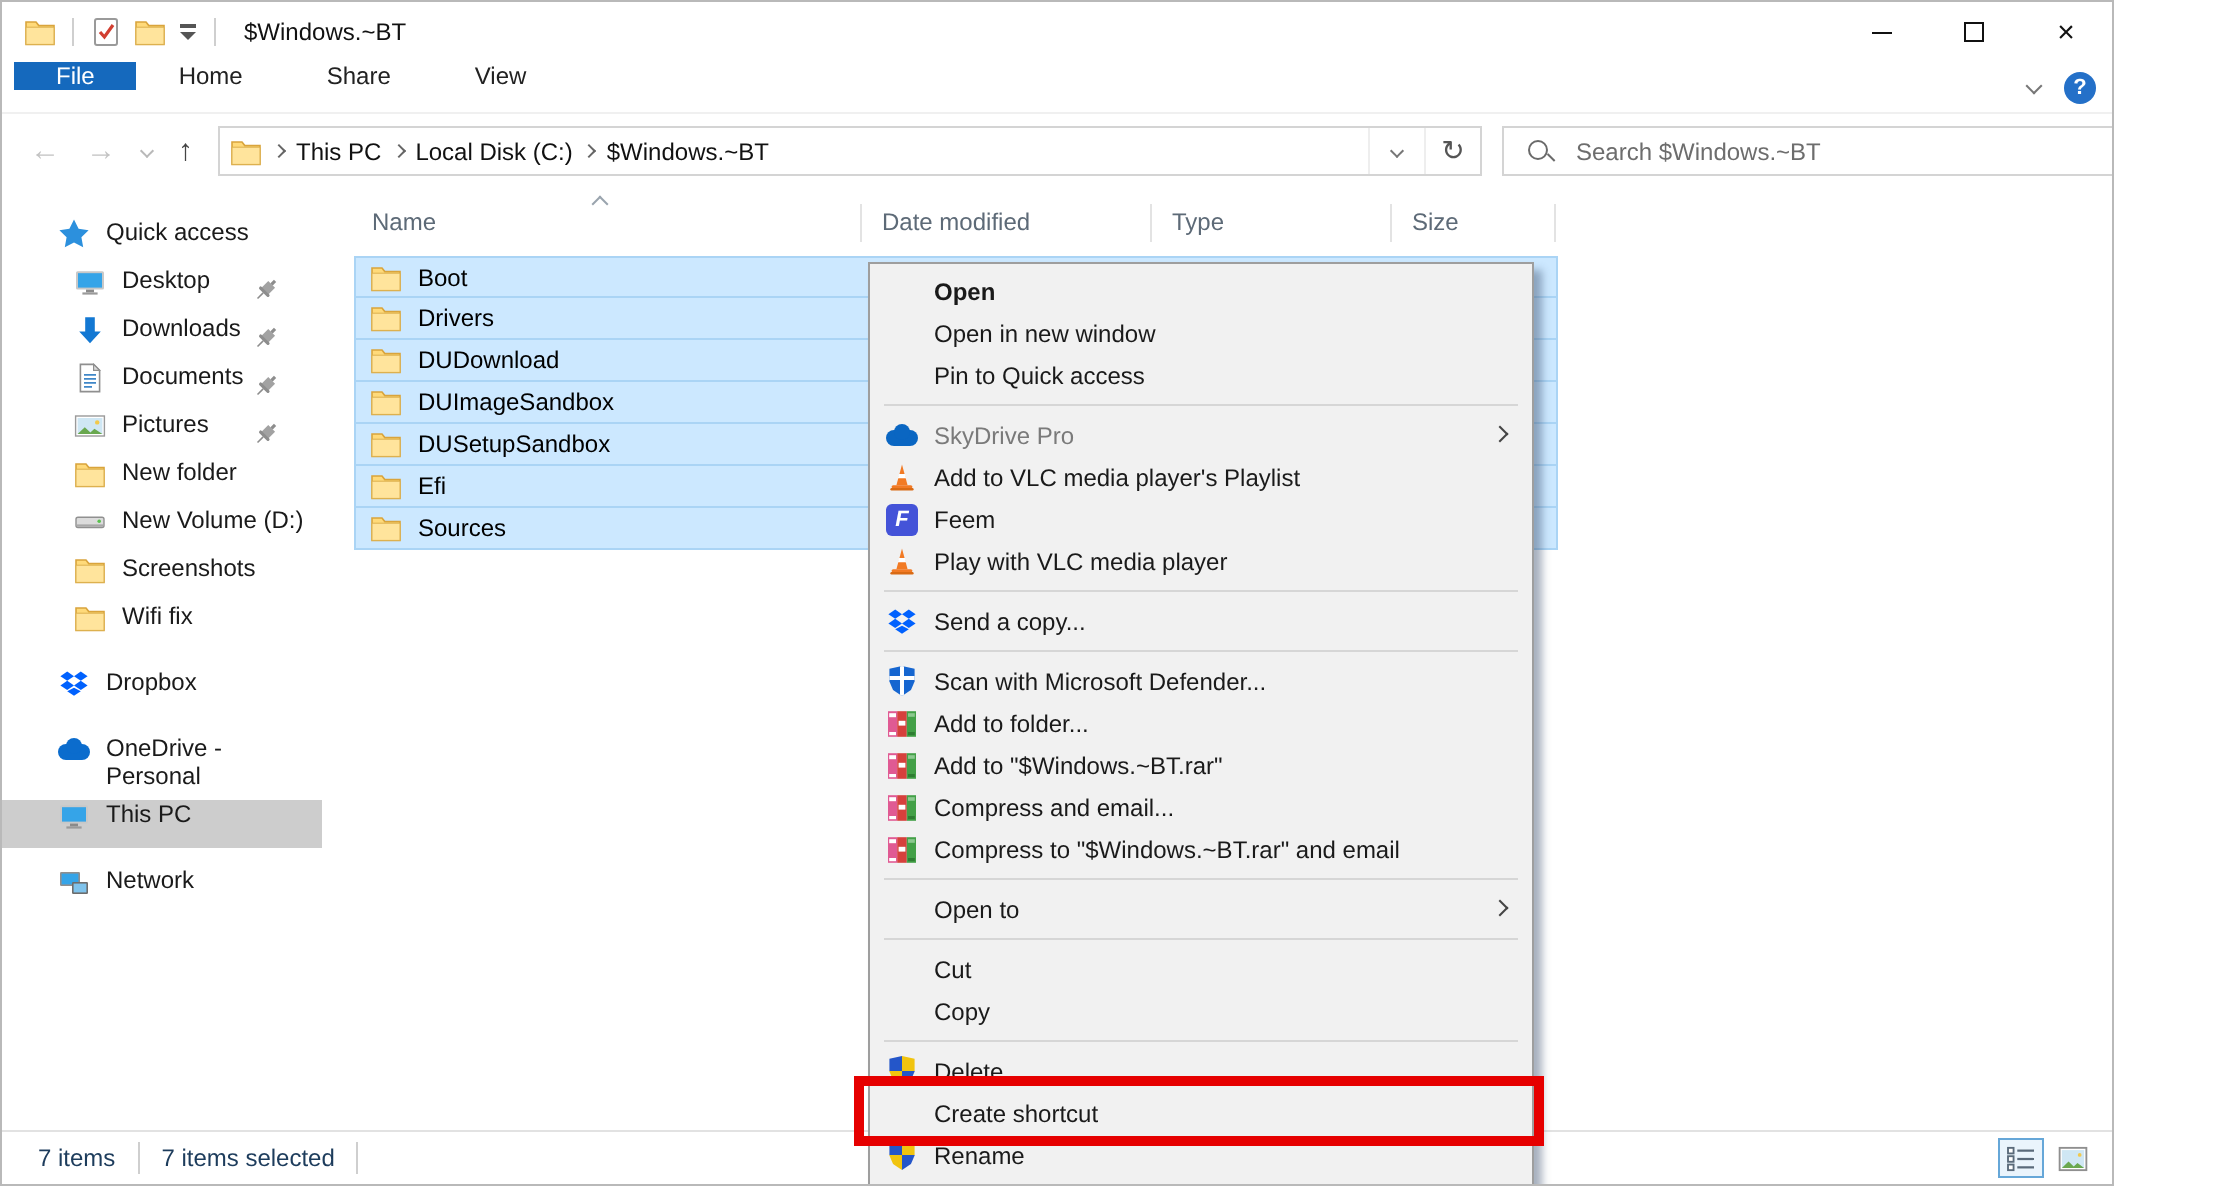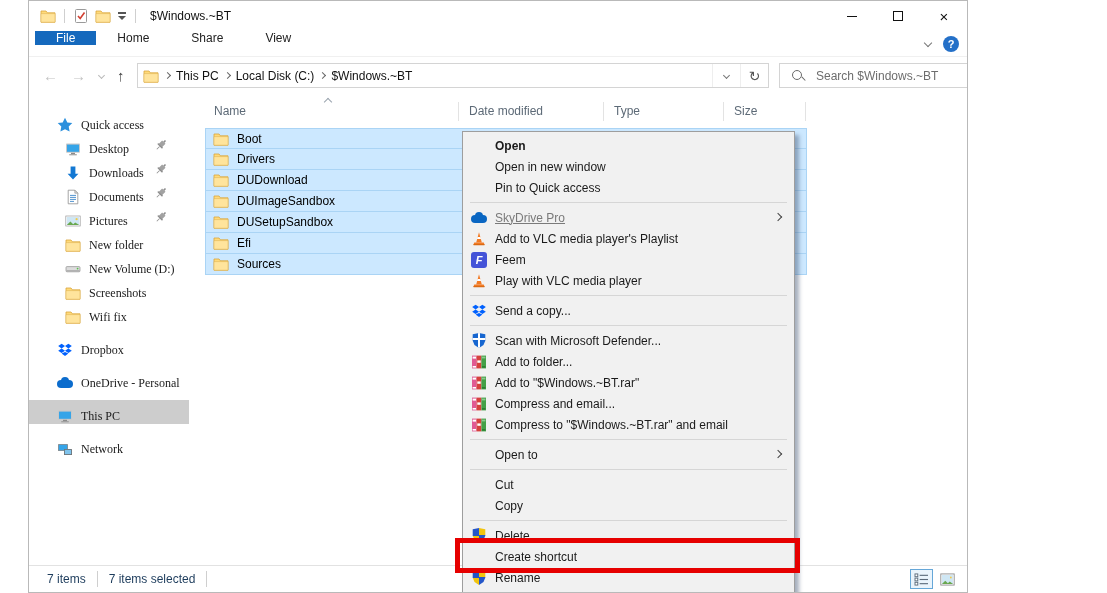--- a/index.html
+++ b/index.html
@@ -1,19 +1,19 @@
 <!DOCTYPE html>
 <html><head>
 <meta charset="utf-8">
 <style>
   html,body{margin:0;padding:0;background:#fff;}
   *{box-sizing:border-box;}
-  .window{position:relative;width:940px;height:593px;background:#fff;overflow:hidden;
+  .window{position:relative;width:1057px;height:593px;background:#fff;overflow:hidden;
     font-family:"Liberation Sans","DejaVu Sans",sans-serif;font-size:12px;color:#1a1a1a;
-    border:1px solid #b9b9b9;margin-left:28px;}
+    border:1px solid #b9b9b9;}
   
   .titlebar{position:absolute;top:0;left:0;right:0;height:30px;display:flex;align-items:center;padding-left:8px;}
   .qat{display:flex;align-items:center;}
   .qat .ic{margin:0 3px;}
   .tb-sep{width:1px;height:14px;background:#cfcfcf;margin:0 5px;}
   .qat-caret{display:flex;flex-direction:column;align-items:center;margin:0 4px;}
   .qat-caret .bar{width:8px;height:2px;background:#555;margin-bottom:2px;}
   .qat-caret .tri{width:0;height:0;border-left:4px solid transparent;border-right:4px solid transparent;border-top:4px solid #555;}
   .title-text{margin-left:9px;color:#111;}
   .win-controls{position:absolute;right:0;top:0;height:30px;display:flex;}
@@ -41,21 +41,21 @@
   .addr-btn{width:28px;height:100%;display:flex;align-items:center;justify-content:center;border-left:1px solid #eee;color:#555;}
   .refresh-glyph{font-size:14px;color:#555;}
   .searchbox{position:absolute;left:750px;top:5px;width:343px;height:25px;border:1px solid #d4d4d4;display:flex;align-items:center;padding-left:11px;gap:9px;background:#fff;}
   .searchbox input{border:none;outline:none;flex:1;font:12px "Liberation Sans","DejaVu Sans",sans-serif;color:#333;background:transparent;}
   .searchbox input::placeholder{color:#6d6d6d;opacity:1;}
   .magnifier{width:14px;height:14px;position:relative;flex:none;}
   .magnifier::before{content:"";position:absolute;left:1px;top:1px;width:8px;height:8px;border:1.4px solid #6a6a6a;border-radius:50%;}
   .magnifier::after{content:"";position:absolute;left:9.5px;top:9.5px;width:4.5px;height:1.4px;background:#6a6a6a;transform:rotate(45deg);}
   
   .sidebar{position:absolute;left:0;top:96px;width:160px;bottom:27px;padding-top:12px;overflow:hidden;}
-  .side-item{display:flex;align-items:flex-end;height:24px;padding-left:28px;position:relative;width:160px;font-family:Liberation Serif, serif;}
+  .side-item{display:flex;align-items:flex-start;height:24px;padding-left:28px;position:relative;width:160px;}
   .side-item.lvl1{padding-left:36px;}
   .side-item.gap{margin-top:9px;}
   .side-item.selected{background:#cdcdcd;}
   .side-item .ic{margin-right:8px;}
   .side-pin{position:absolute;right:12px;top:4px;}
   
   .headers{position:absolute;left:160px;top:98px;right:16px;height:26px;color:#5d6a77;}
   .hdr-label{position:absolute;top:5px;}
   .hdr-sep{position:absolute;top:3px;width:1px;height:19px;background:#e3e3e3;}
   .sort-chev{position:absolute;left:136px;top:0;width:6px;height:6px;border-left:1.4px solid #9aa4ae;border-top:1.4px solid #9aa4ae;transform:rotate(45deg);}
@@ -73,21 +73,21 @@
   .ic-def{background:linear-gradient(#fff,#fff) 50% 0/2px 100% no-repeat,linear-gradient(#fff,#fff) 0 42%/100% 2px no-repeat,#1666d0;}
   .ic-cloud{position:relative;}
   .ic-cloud::before{content:"";position:absolute;left:0;top:5px;width:16px;height:8px;border-radius:8px;background:var(--c,#0b6ccd);}
   .ic-cloud::after{content:"";position:absolute;left:4px;top:2px;width:8px;height:8px;border-radius:50%;background:var(--c,#0b6ccd);}
   
   .ctx{position:absolute;left:433px;top:130px;width:333px;height:478px;background:#f1f1f1;border:1px solid #9e9e9e;
        box-shadow:4px 4px 4px rgba(60,80,110,.45);padding-top:3px;z-index:5;}
   .ctx-item{height:21px;display:flex;align-items:center;padding:0 24px 0 8px;position:relative;color:#1a1a1a;}
   .ctx-item .ctx-icon{width:16px;height:16px;margin-right:8px;flex:none;display:inline-flex;align-items:center;justify-content:center;}
   .ctx-item.bold .ctx-label{font-weight:bold;}
-  .ctx-item.disabled .ctx-label{color:#7a7a7a;text-decoration:underline;}
+  .ctx-item.disabled .ctx-label{color:#7a7a7a;}
   .ctx-chev{position:absolute;right:13px;top:7px;width:6px;height:6px;border-right:1.5px solid #444;border-top:1.5px solid #444;transform:rotate(45deg);}
   .ctx-sep{height:1px;background:#d6d6d6;margin:4px 7px;}
   
   .annotation{position:absolute;left:426px;top:537px;width:345px;height:35px;border:5px solid #e60000;z-index:9;pointer-events:none;}
   
   .statusbar{position:absolute;left:0;right:0;bottom:0;height:27px;border-top:1px solid #e2e2e2;display:flex;align-items:center;background:#fff;color:#1d3c5c;z-index:2;}
   .sb-text{margin-left:18px;}
   .sb-sep{width:1px;height:16px;background:#cfcfcf;margin:0 11px;}
   .view-toggles{position:absolute;right:8px;bottom:3px;display:flex;gap:3px;z-index:10;}
   .vt-btn{width:23px;height:20px;display:flex;align-items:center;justify-content:center;border:1px solid transparent;background:transparent;padding:0;}

